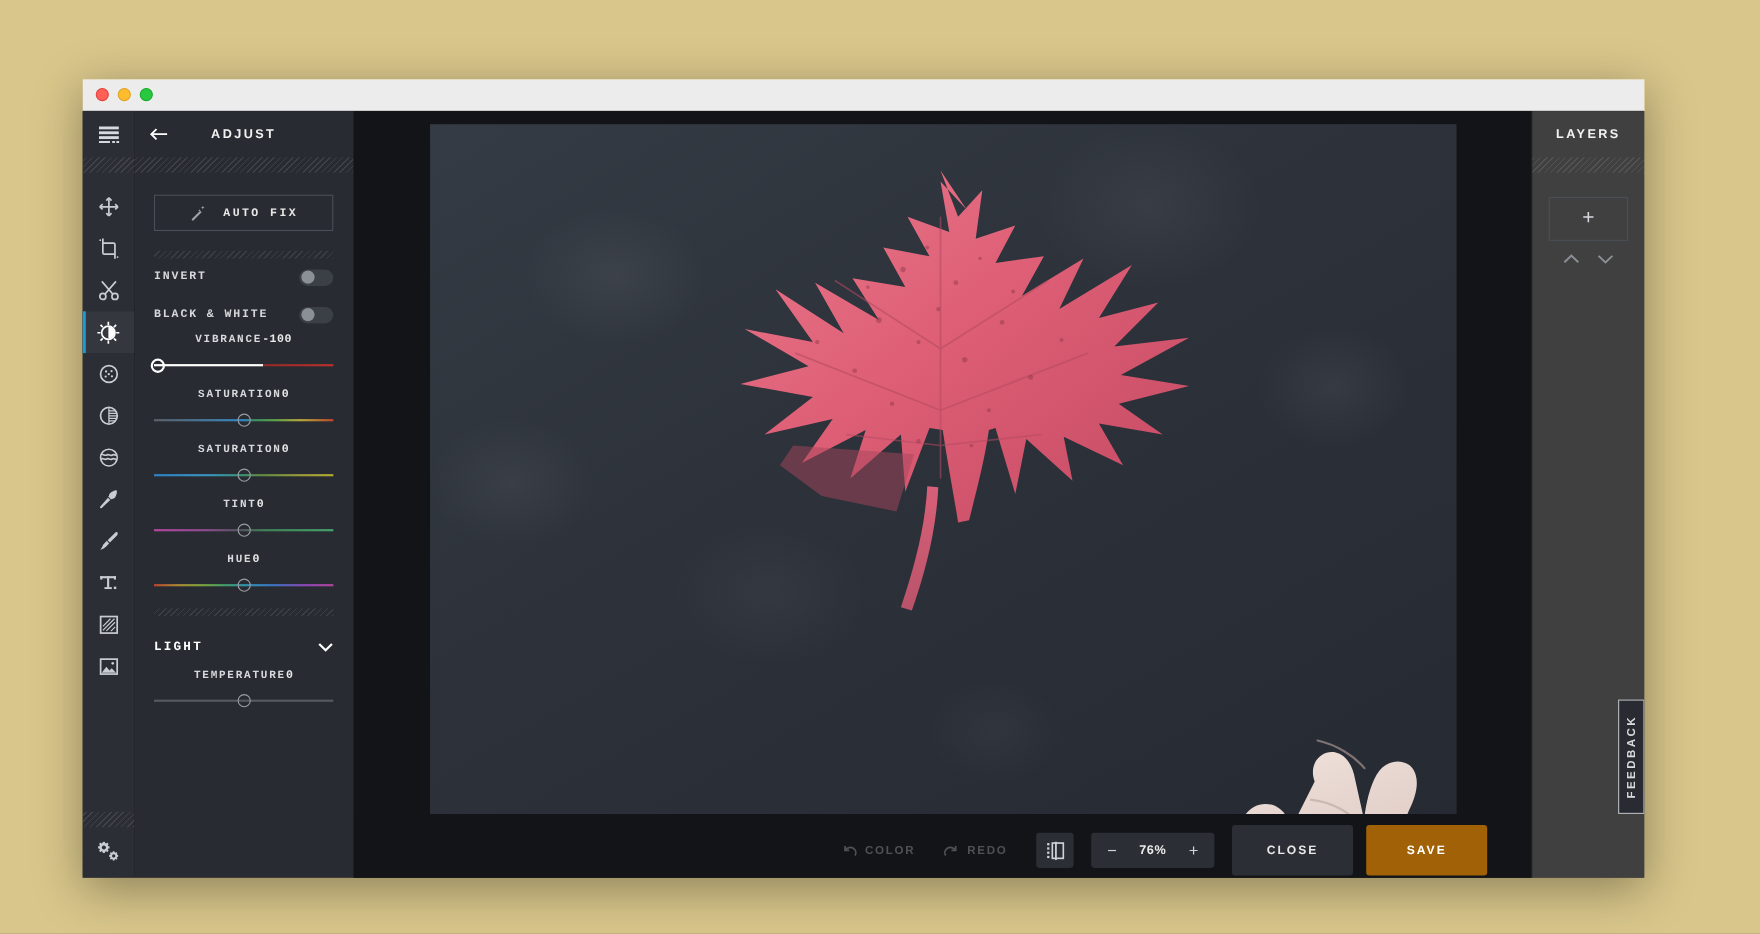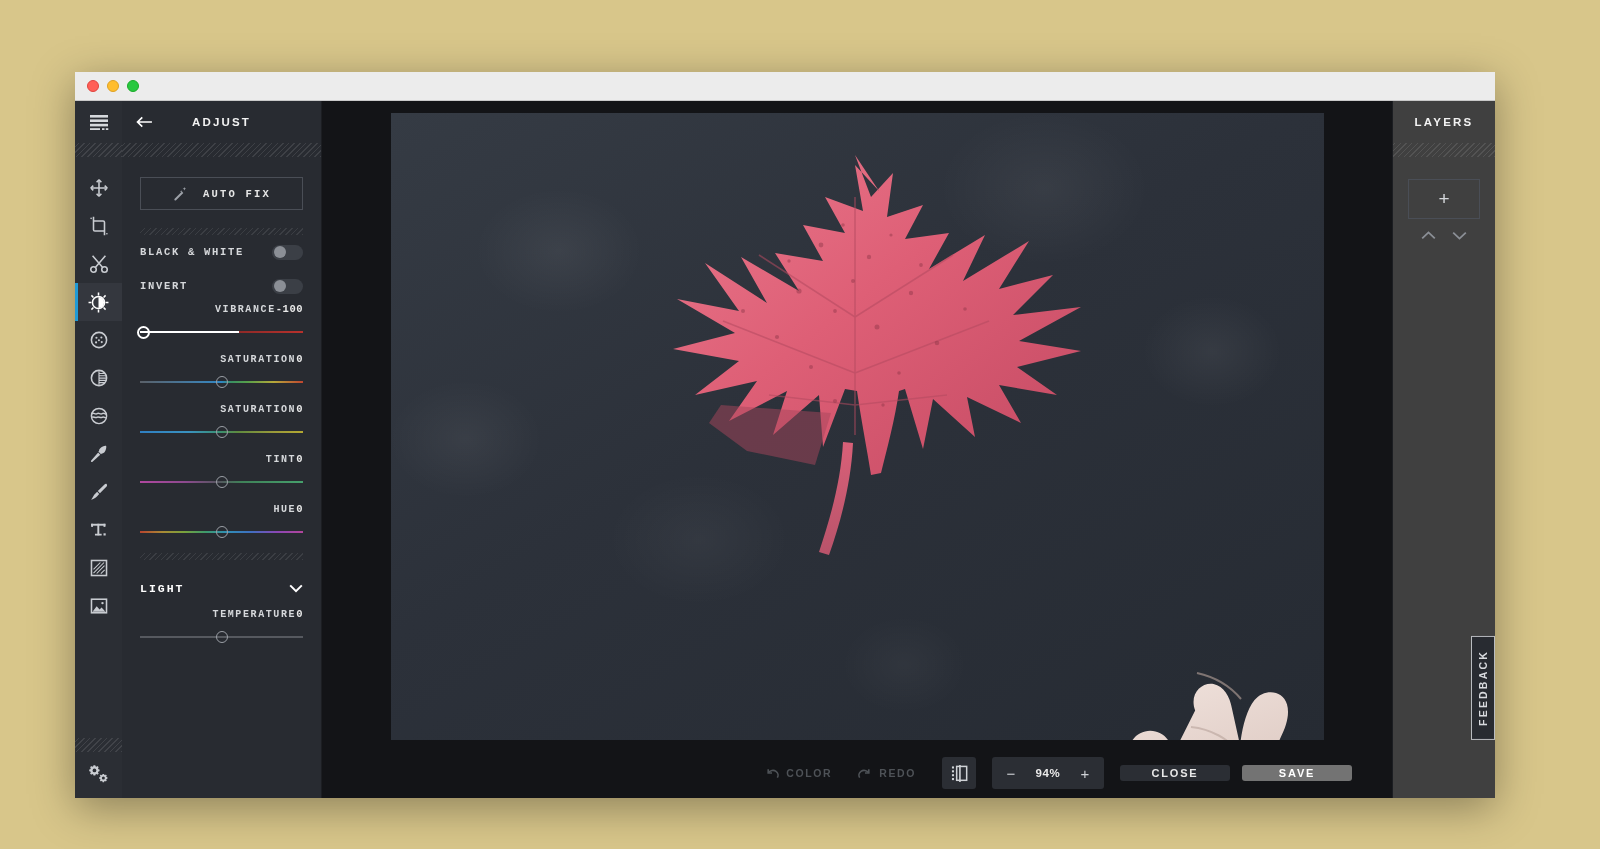--- a/index.html
+++ b/index.html
@@ -141,21 +141,21 @@
   .group-head {
     display: flex; align-items: center; justify-content: space-between;
     height: 40px; margin-top: 8px; cursor: pointer;
   }
   .group-head .gtitle {
     color: #ffffff; font-size: 11.5px; font-weight: bold; letter-spacing: 2px;
   }
 
   .slider { margin-bottom: 14px; }
   .slider-top {
-    display: flex; align-items: baseline; justify-content: flex-end;
+    display: flex; align-items: baseline; justify-content: center;
     margin-bottom: 10px;
   }
   .slider-name {
     color: #d6d8db; font-size: 10px; font-weight: bold; letter-spacing: 1.6px;
   }
   .slider-val { color: #e9e9e9; font-size: 10.5px; font-weight: bold; letter-spacing: .5px; }
   .track-wrap { position: relative; height: 14px; }
   .track {
     position: absolute; left: 0; right: 0; top: 6px; height: 2px;
   }
@@ -205,27 +205,27 @@
   }
   .zoomctl .zb {
     width: 30px; text-align: center; color: #cfd2d6; font-size: 15px;
     cursor: pointer; user-select: none; line-height: 1;
   }
   .zoomctl .zv {
     min-width: 44px; text-align: center;
     color: #eaeaea; font-size: 11.5px; font-weight: bold; letter-spacing: .6px;
   }
   .btn {
-    height: 16px; min-width: 110px;
+    height: 46px; min-width: 110px;
     display: flex; align-items: center; justify-content: center;
     font-size: 11px; font-weight: bold; letter-spacing: 1.8px;
     border-radius: 3px; cursor: pointer;
   }
   .btn.close { background: #2b2e34; color: #e8e8e8; margin-right: 12px; }
-  .btn.save  { background: #737373; color: #ffffff; }
+  .btn.save  { background: #a16207; color: #ffffff; }
 
   
   .layers {
     width: 103px; flex: 0 0 103px;
     background: #404040;
     display: flex; flex-direction: column;
     border-left: 1px solid #1c1e22;
   }
   .layers-head {
     height: 42px; flex: 0 0 42px;
@@ -446,28 +446,28 @@
               <path d="M9.8 4.4l.35.9.9.35-.9.35-.35.9-.35-.9-.9-.35.9-.35z" fill="#9da1a8"></path>
               <path d="M10.6 5.9l1.5 1.5L4.3 15.2a1.05 1.05 0 01-1.5-1.5z" fill="#9da1a8"></path>
             </svg>
           </span>
           <span>AUTO FIX</span>
         </div>
 
         <div class="sep inset"></div>
 
         <div class="toggle-row">
-          <span class="toggle-label">BLACK &amp; WHITE</span>
+          <span class="toggle-label">INVERT</span>
           <span class="switch">
               <span class="knob"></span>
             </span>
         </div>
 
         <div class="toggle-row">
-          <span class="toggle-label">INVERT</span>
+          <span class="toggle-label">BLACK &amp; WHITE</span>
           <span class="switch">
               <span class="knob"></span>
             </span>
         </div>
 
 
         <div class="slider">
           <div class="slider-top">
             <span class="slider-name">VIBRANCE</span>
             <span class="slider-val">-100</span>
@@ -664,21 +664,21 @@
               <rect x="1" y="9.7" width="2.2" height="2.2"></rect>
               <rect x="1" y="13.8" width="2.2" height="2.2"></rect>
             </g>
             <rect x="6" y="1.5" width="10.6" height="14.7" fill="none" stroke="#cfd2d6" stroke-width="1.6"></rect>
             <rect x="8.6" y="0" width="1.7" height="18" fill="#cfd2d6"></rect>
           </svg>
         </div>
 
         <div class="zoomctl">
           <span class="zb">−</span>
-          <span class="zv">94%</span>
+          <span class="zv">76%</span>
           <span class="zb">+</span>
         </div>
 
         <div class="btn close">CLOSE</div>
         <div class="btn save">SAVE</div>
       </div>
     </div>
 
     <div class="layers">
       <div class="layers-head">

